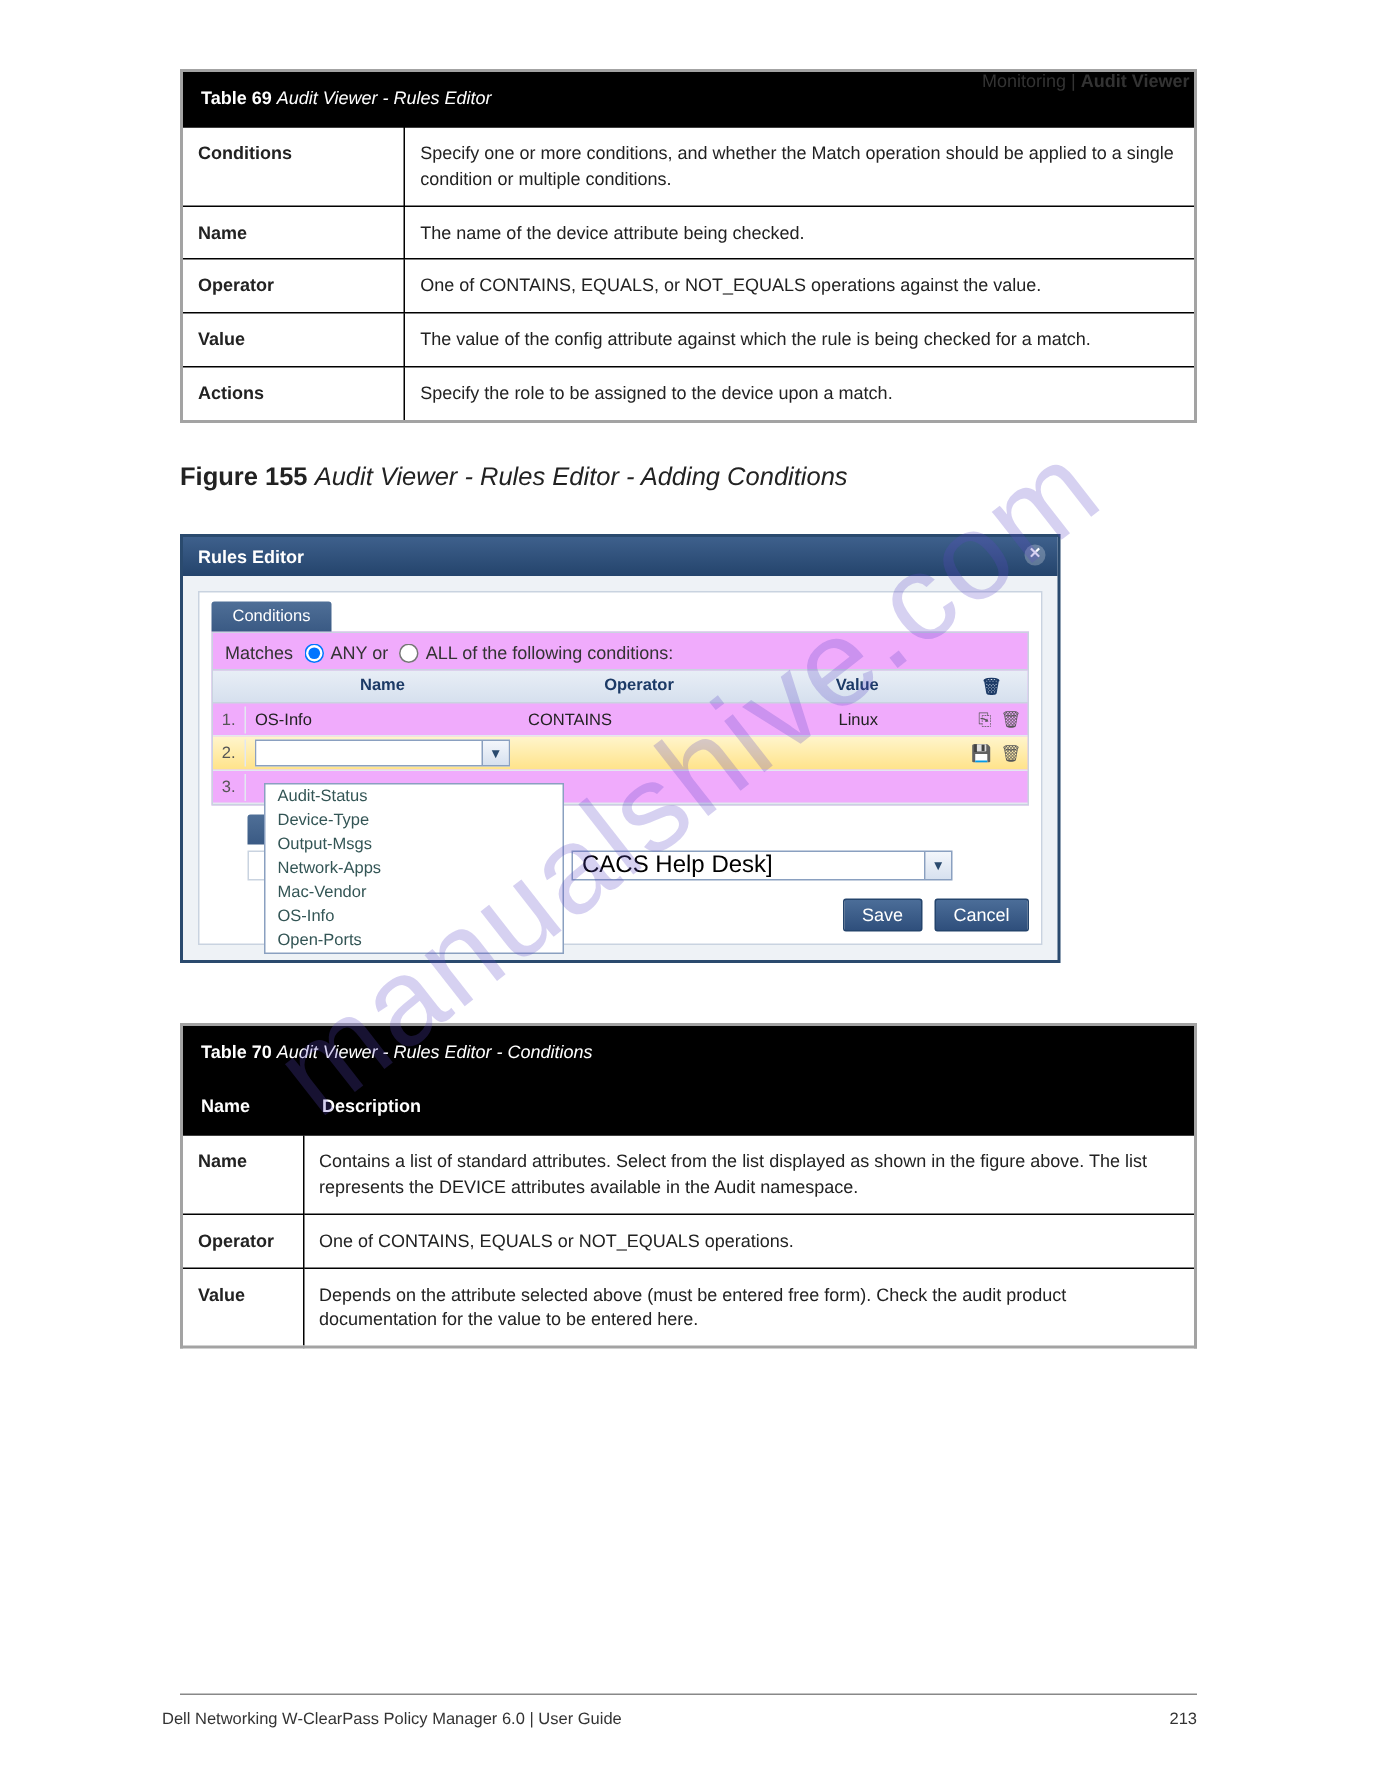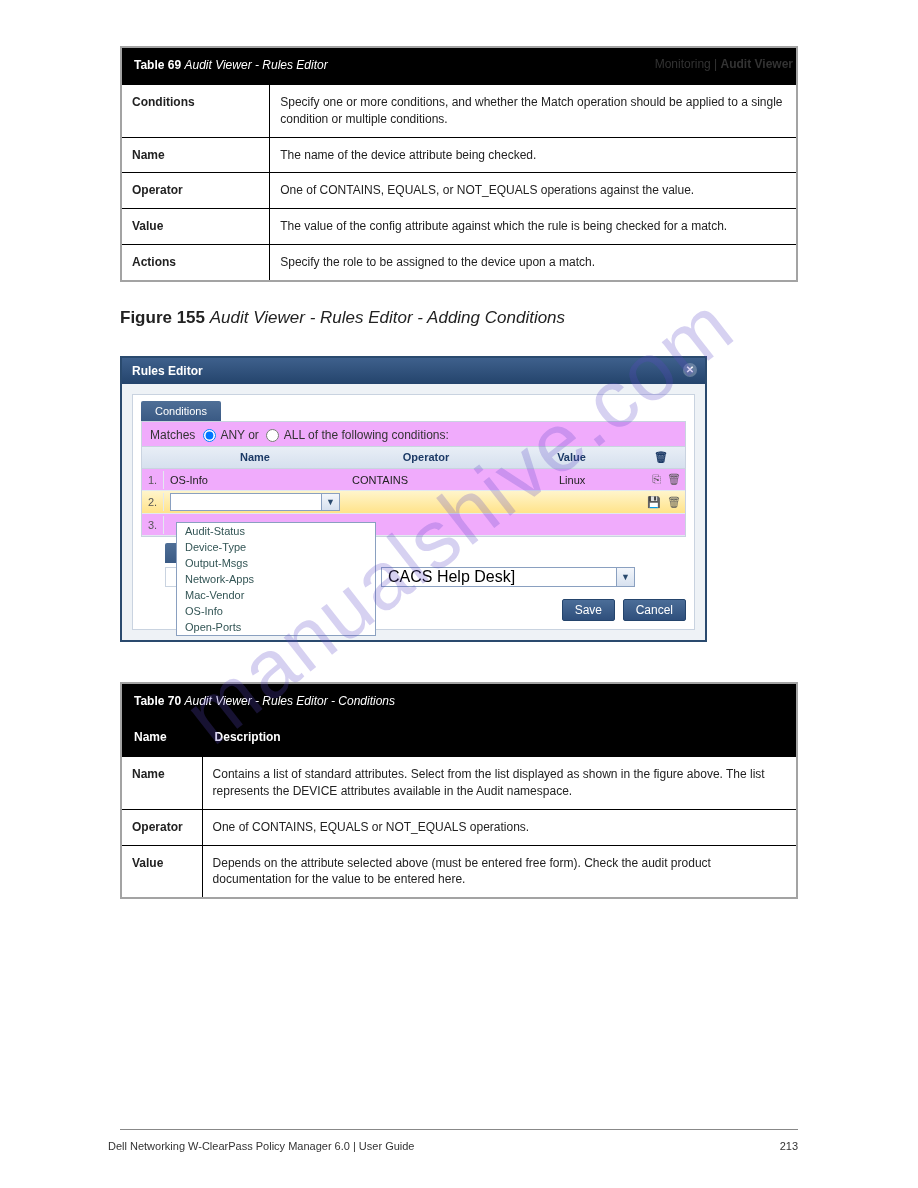--- a/index.html
+++ b/index.html
@@ -10,21 +10,21 @@
     height: 1188px;
     position: relative;
     font-size: 13px;
     color: #222;
   }
   .page {
     padding: 0 120px;
   }
   .header-right {
     position: absolute;
-    top: 57px;
+    top: 47px;
     right: 125px;
     font-size: 12px;
     color: #333;
     text-align: center;
   }
 
   
   table.doc-table {
     width: 100%;
     border-collapse: collapse;

